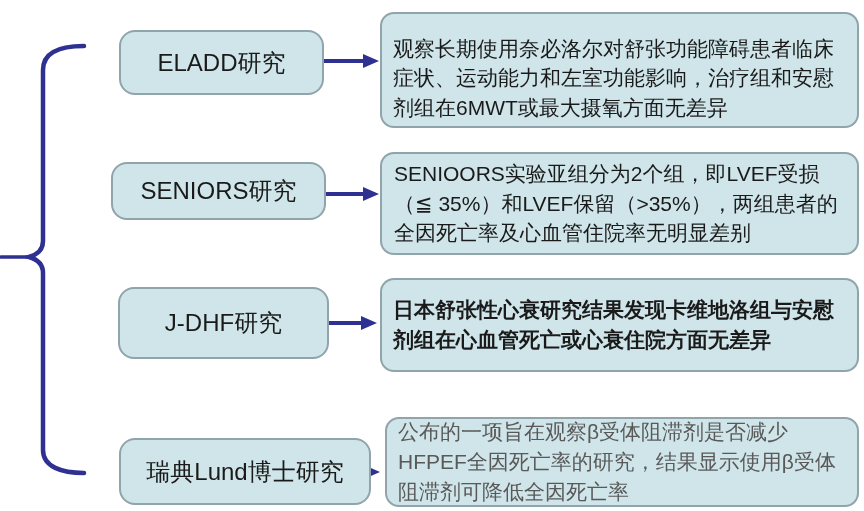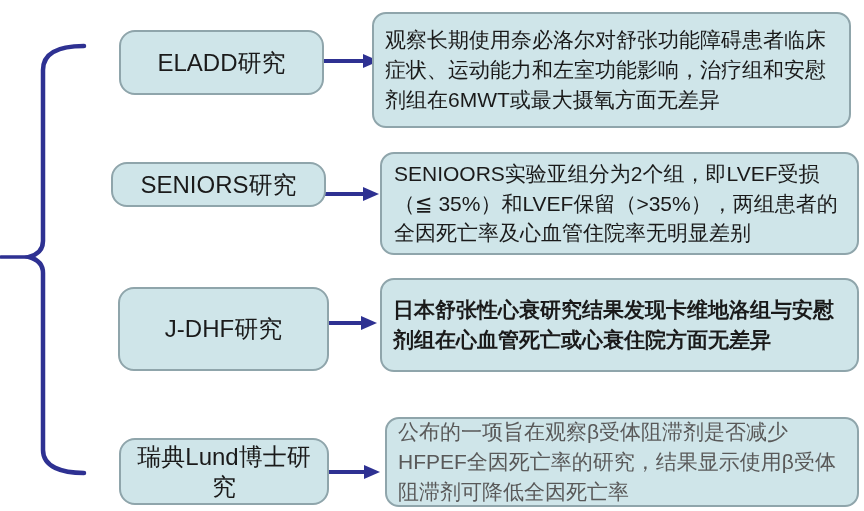--- a/index.html
+++ b/index.html
@@ -93,33 +93,33 @@
     <g>
       <line class="stroke-accent" stroke-width="4" x1="292" y1="472" x2="366" y2="472"></line>
       <polygon class="fill-accent" points="380,472 364,465 364,479"></polygon>
     </g>
   </svg>
 
   <div class="study-box" style="left:83px; top:30px; width:205px; height:65px;">
     <span>ELADD研究</span>
   </div>
 
-  <div class="study-box" style="left:75px; top:162px; width:215px; height:45px;">
+  <div class="study-box" style="left:75px; top:162px; width:215px; height:58px;">
     <span>SENIORS研究</span>
   </div>
 
-  <div class="study-box" style="left:82px; top:287px; width:211px; height:84px;">
+  <div class="study-box" style="left:82px; top:287px; width:211px; height:72px;">
     <span>J-DHF研究</span>
   </div>
 
-  <div class="study-box" style="left:83px; top:438px; width:210px; height:67px;">
+  <div class="study-box" style="left:83px; top:438px; width:252px; height:67px;">
     <span>瑞典Lund博士研究</span>
   </div>
 
-  <div class="desc-box" style="left:372px; top:12px; width:479px; height:116px;">
+  <div class="desc-box" style="left:380px; top:12px; width:479px; height:116px;align-items:flex-end;">
     <span>观察长期使用奈必洛尔对舒张功能障碍患者临床症状、运动能力和左室功能影响，治疗组和安慰剂组在6MWT或最大摄氧方面无差异</span>
   </div>
 
   <div class="desc-box" style="left:380px; top:152px; width:479px; height:103px;padding-left:12px;">
     <span>SENIOORS实验亚组分为2个组，即LVEF受损（≦ 35%）和LVEF保留（&gt;35%），两组患者的全因死亡率及心血管住院率无明显差别</span>
   </div>
 
   <div class="desc-box" style="left:380px; top:278px; width:479px; height:94px;font-weight:bold;">
     <span>日本舒张性心衰研究结果发现卡维地洛组与安慰剂组在心血管死亡或心衰住院方面无差异</span>
   </div>

